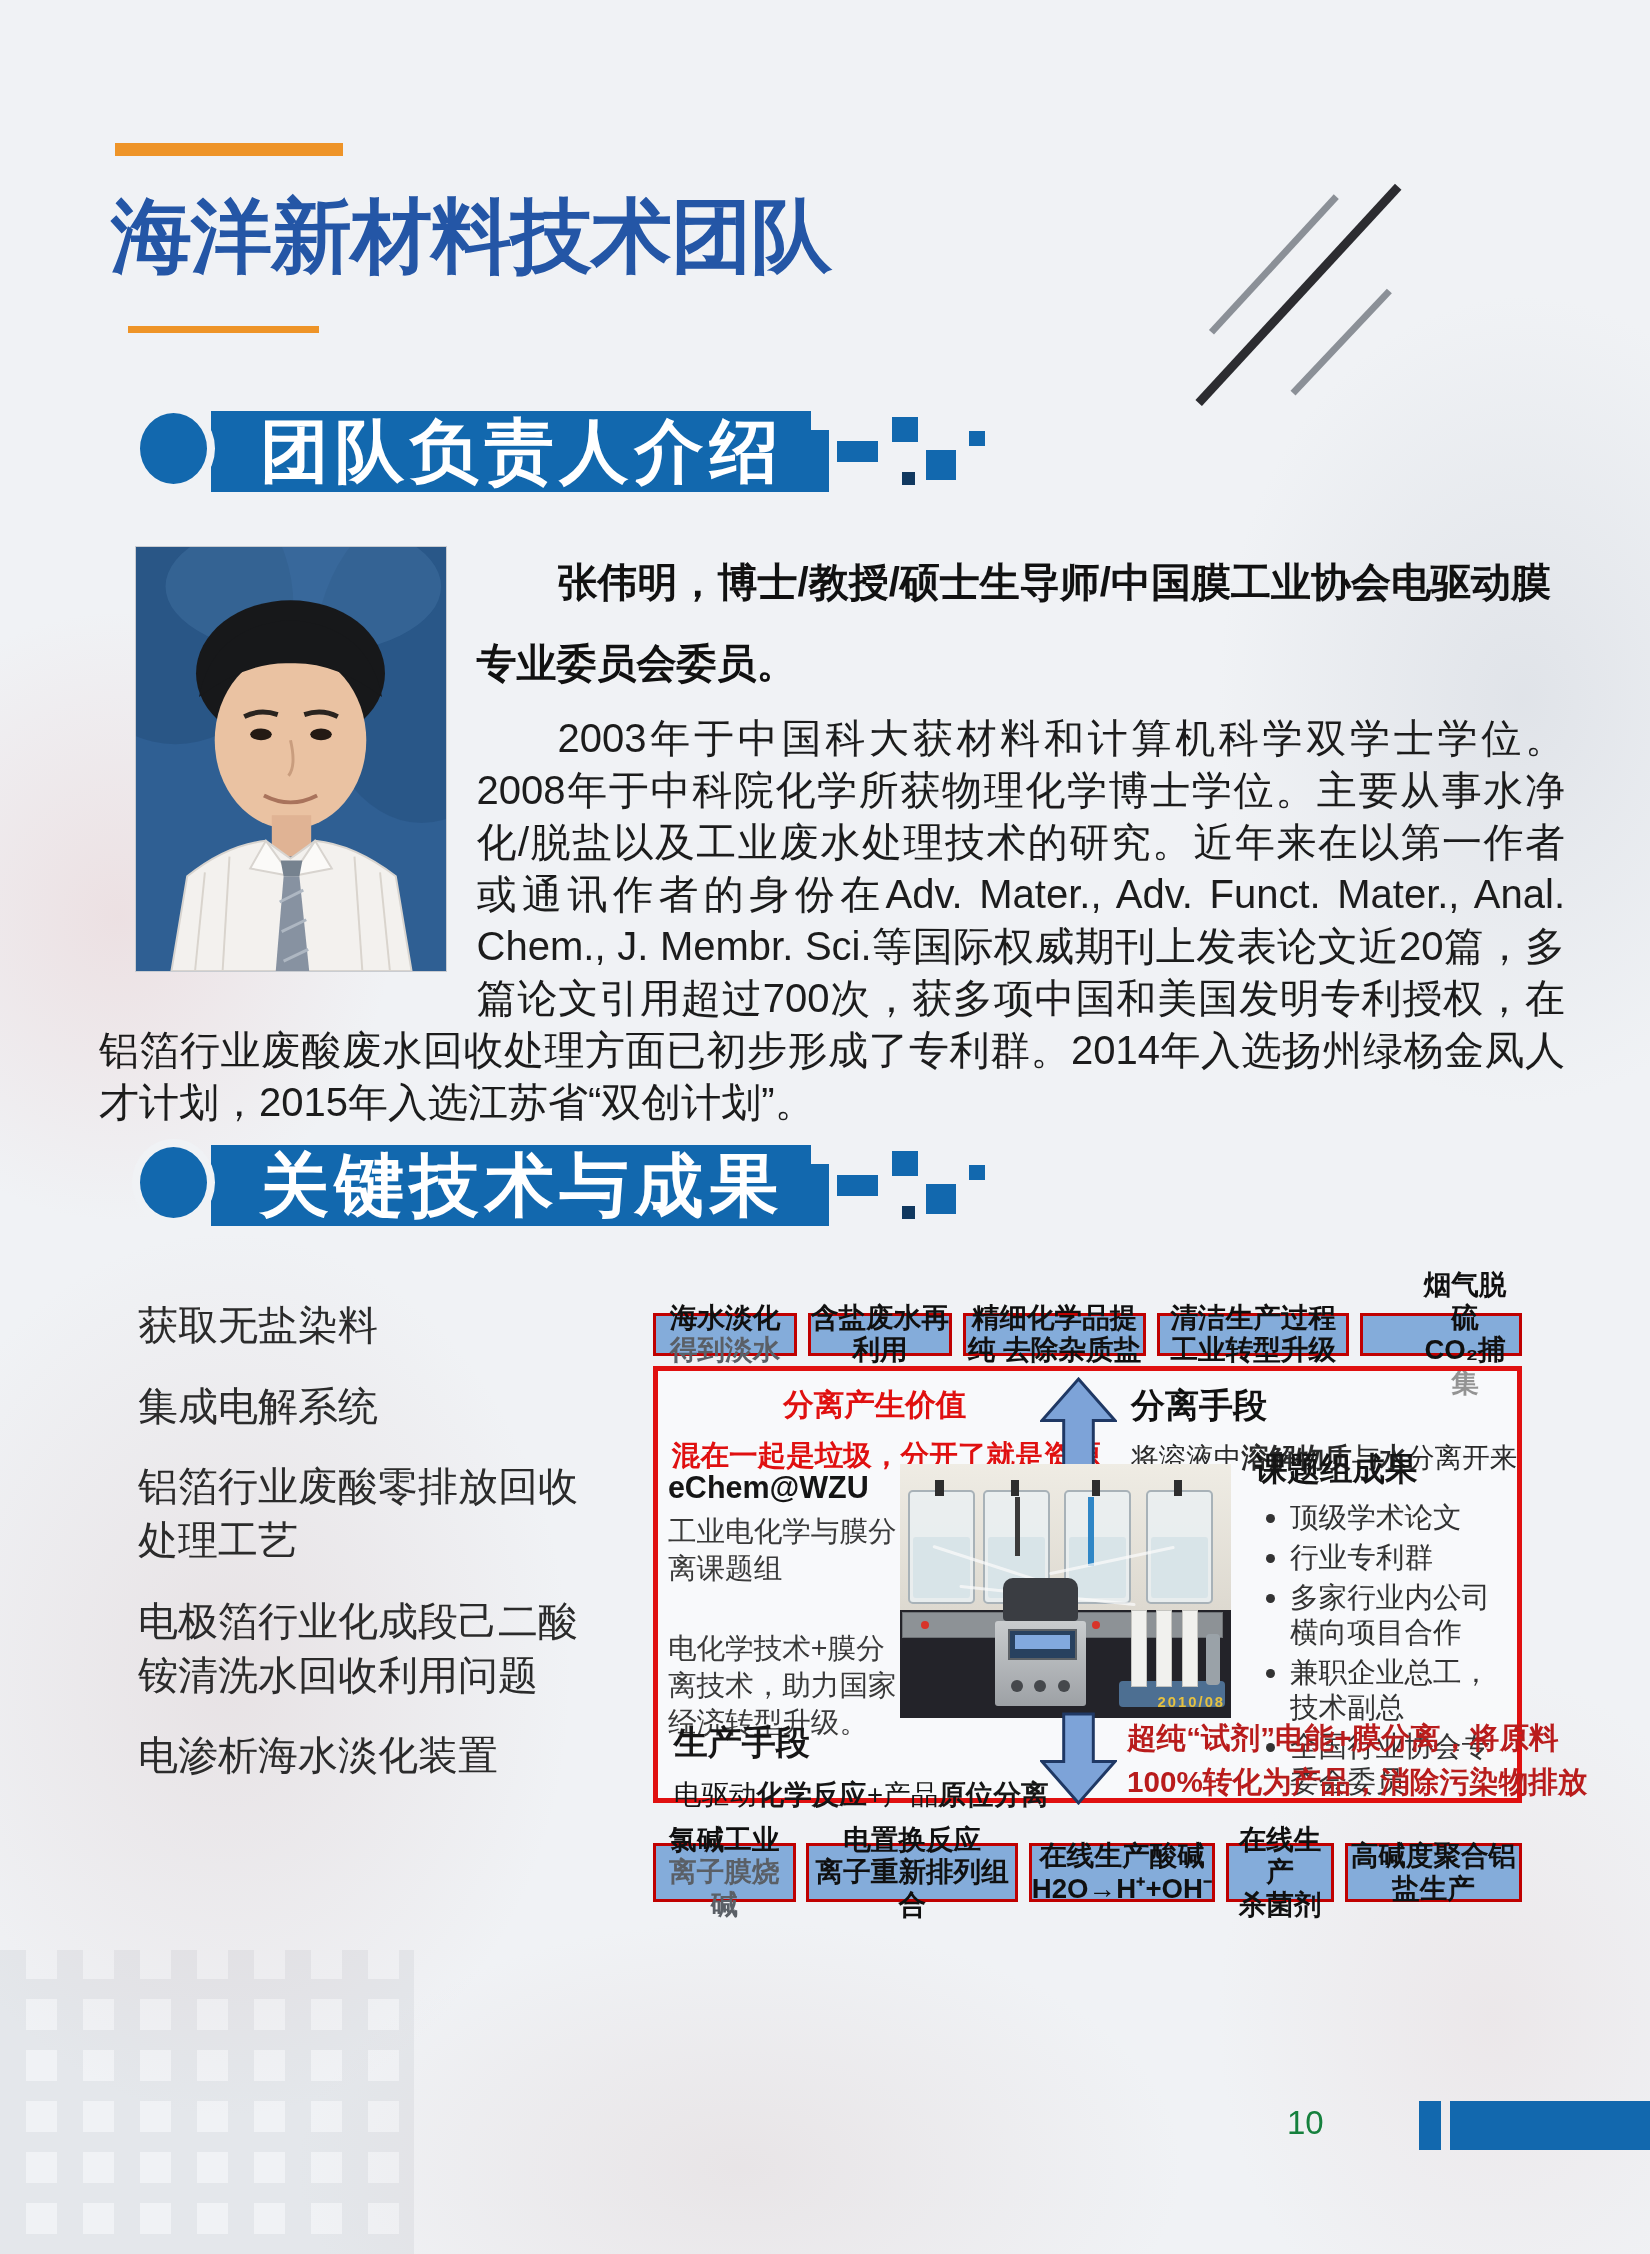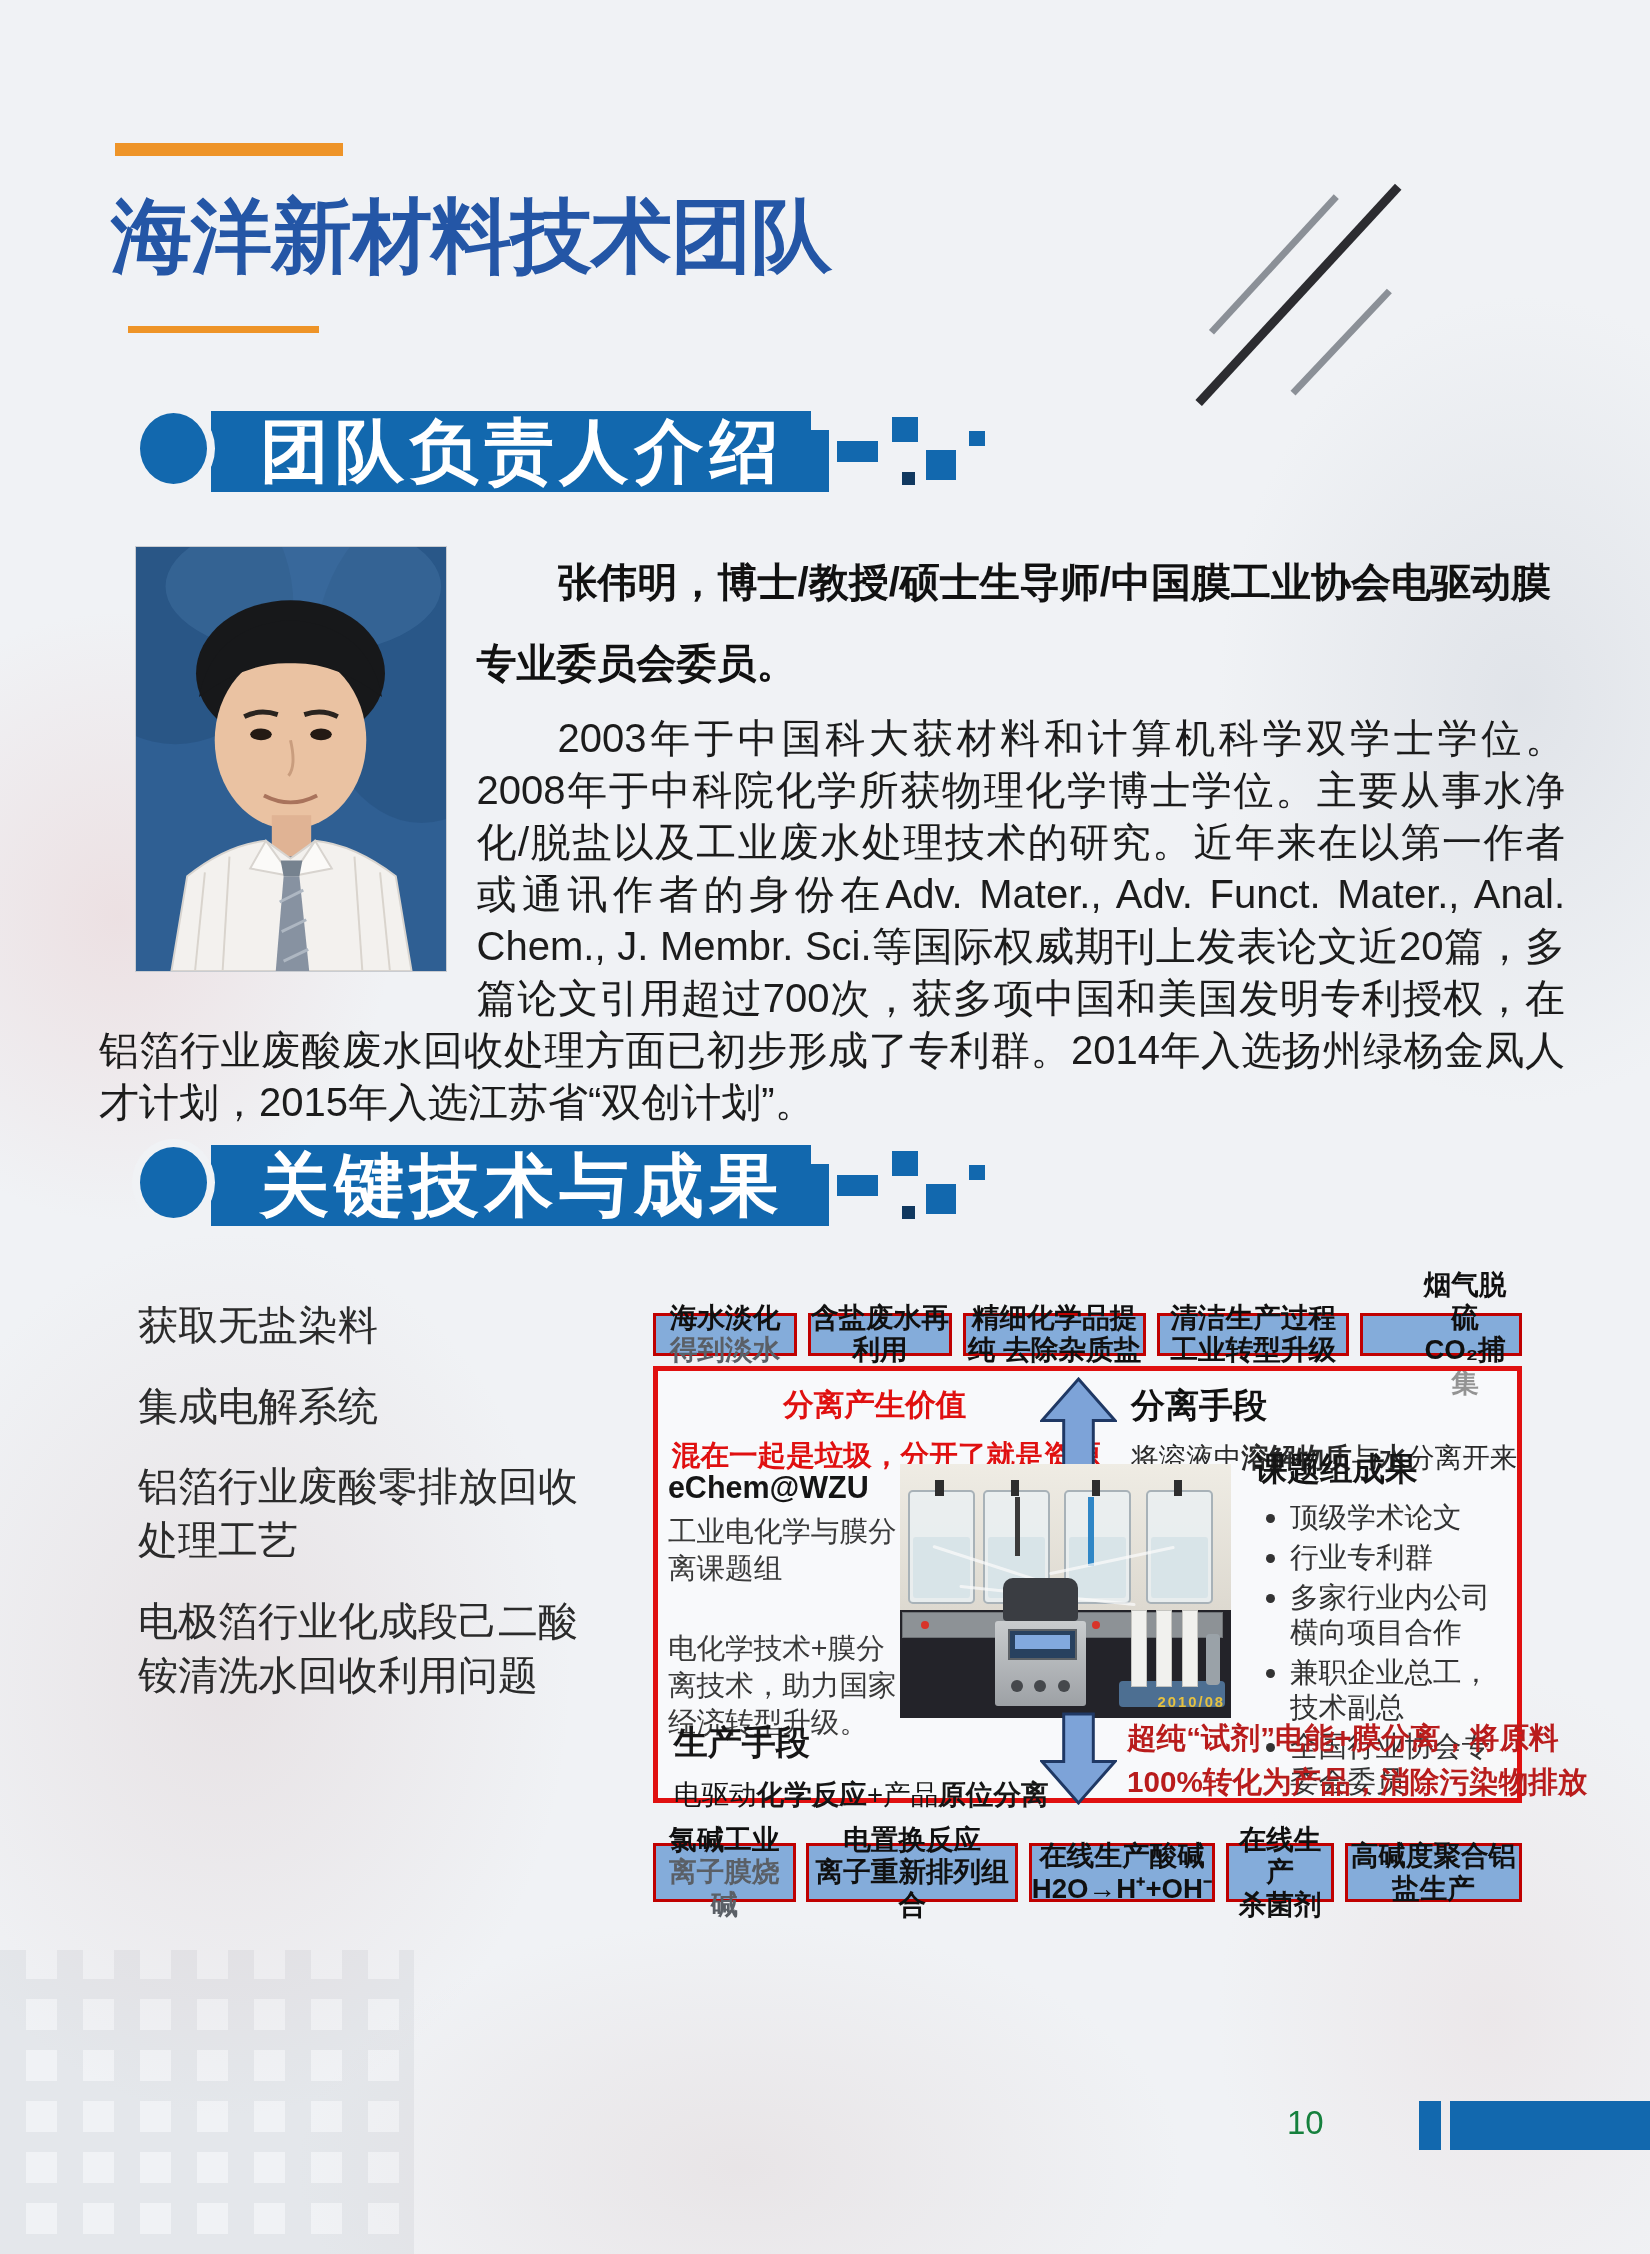--- a/index.html
+++ b/index.html
@@ -196,20 +196,21 @@
     <span class="px s2"></span>
     <span class="px s3"></span>
     <span class="px s4"></span>
   </div>
 
   <div class="tech-list">
     <p class="tech-item">获取无盐染料</p>
     <p class="tech-item">集成电解系统</p>
     <p class="tech-item">铝箔行业废酸零排放回收处理工艺</p>
     <p class="tech-item">电极箔行业化成段己二酸铵清洗水回收利用问题</p>
+    <p class="tech-item">电渗析海水淡化装置</p>
   </div>
 
   <div class="diagram">
 
     <div class="box-row row-top">
       <div class="dbox">
           <span class="l1">海水淡化</span>
           <span class="l2">得到淡水</span>
         </div>
       <div class="dbox">

